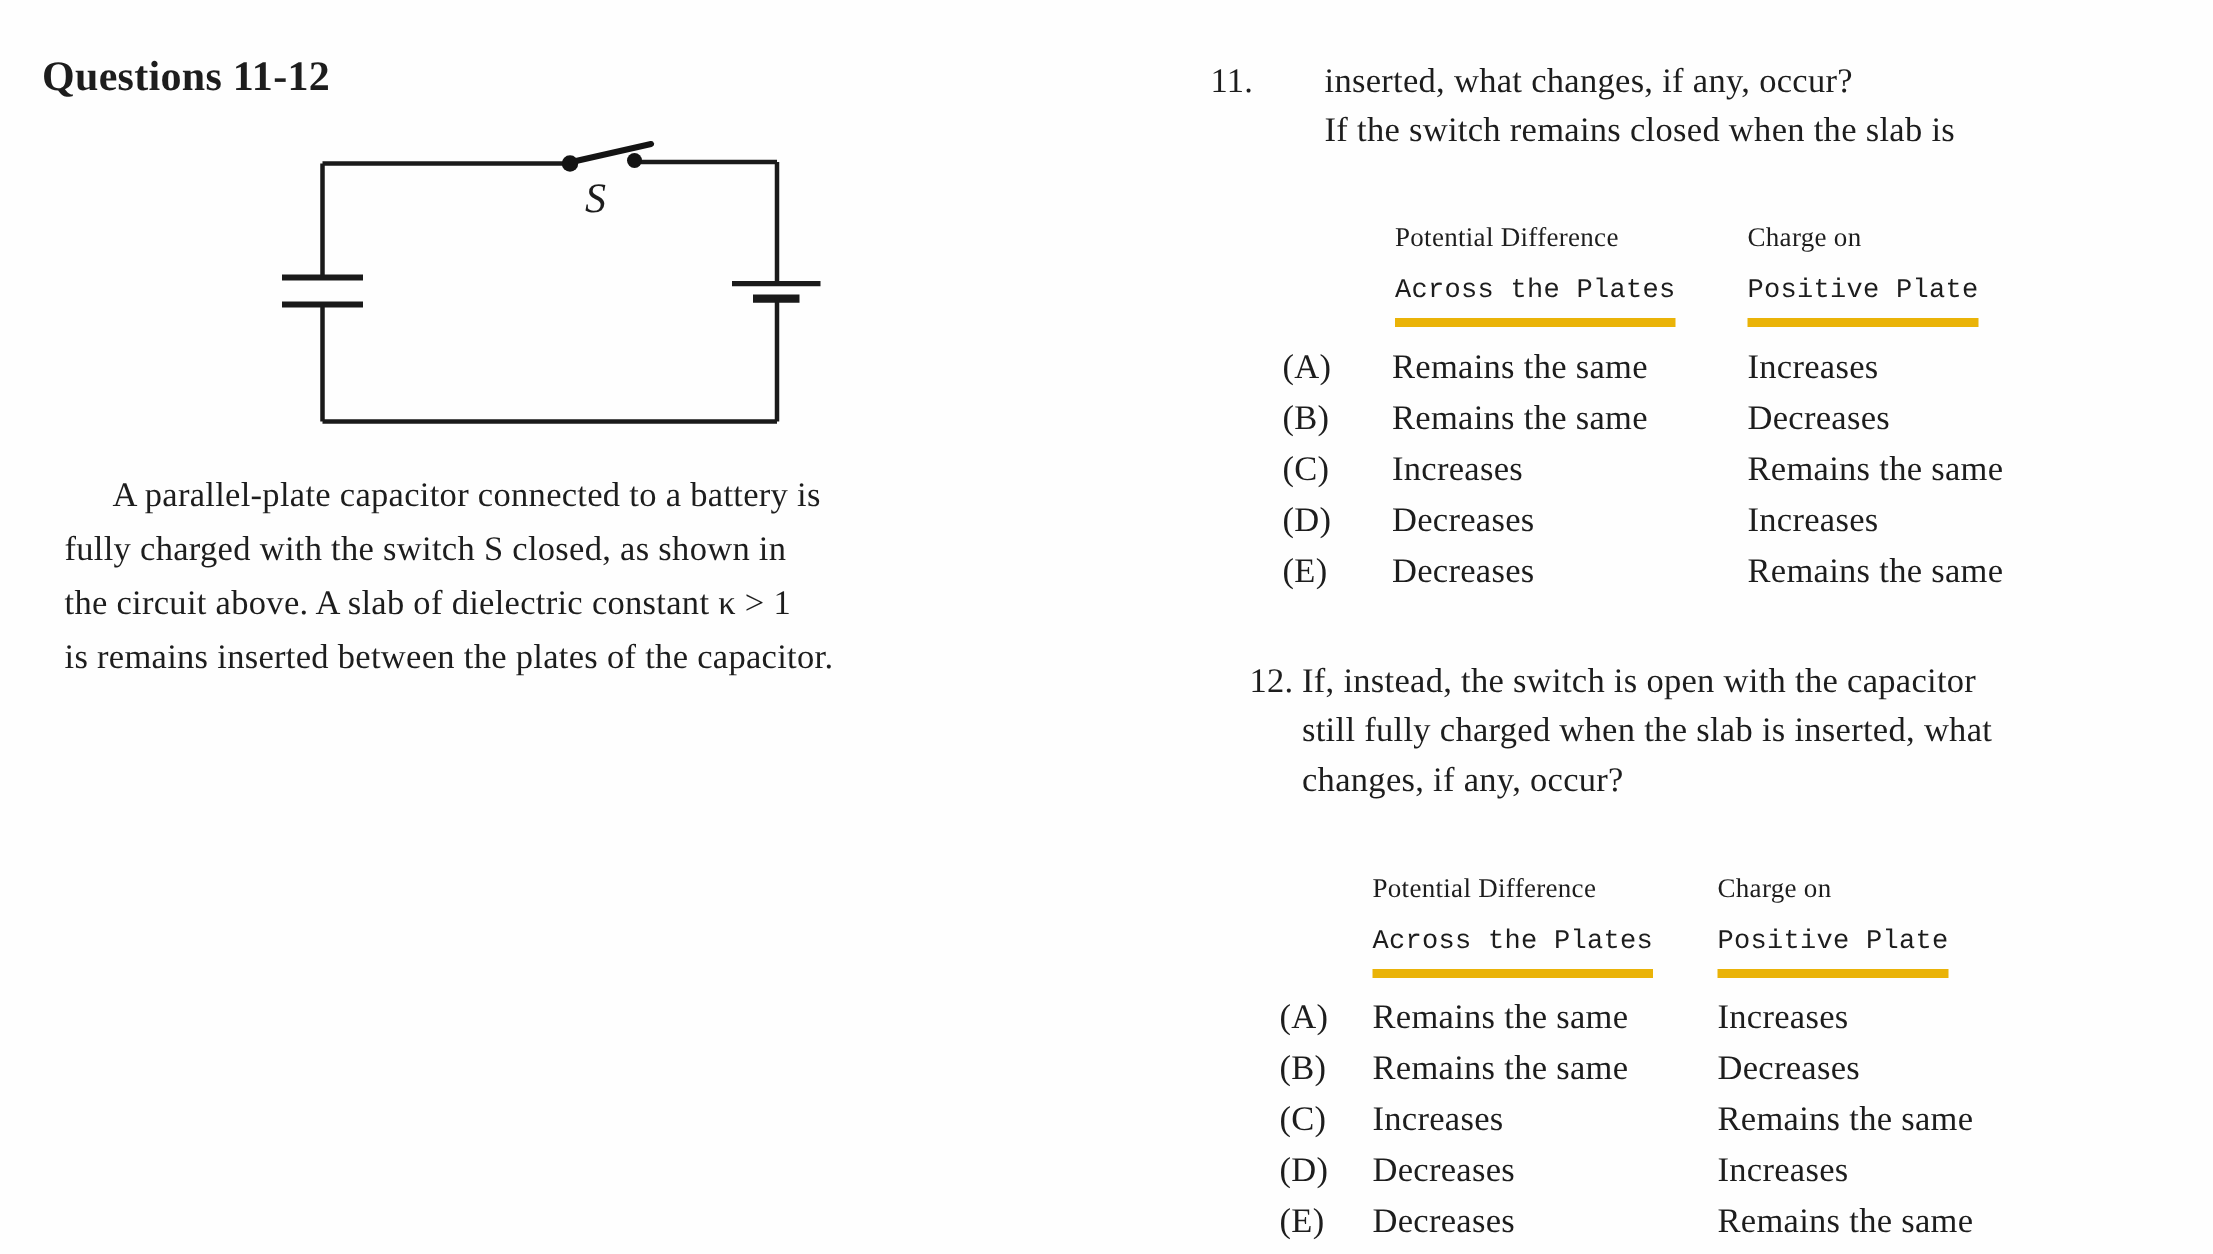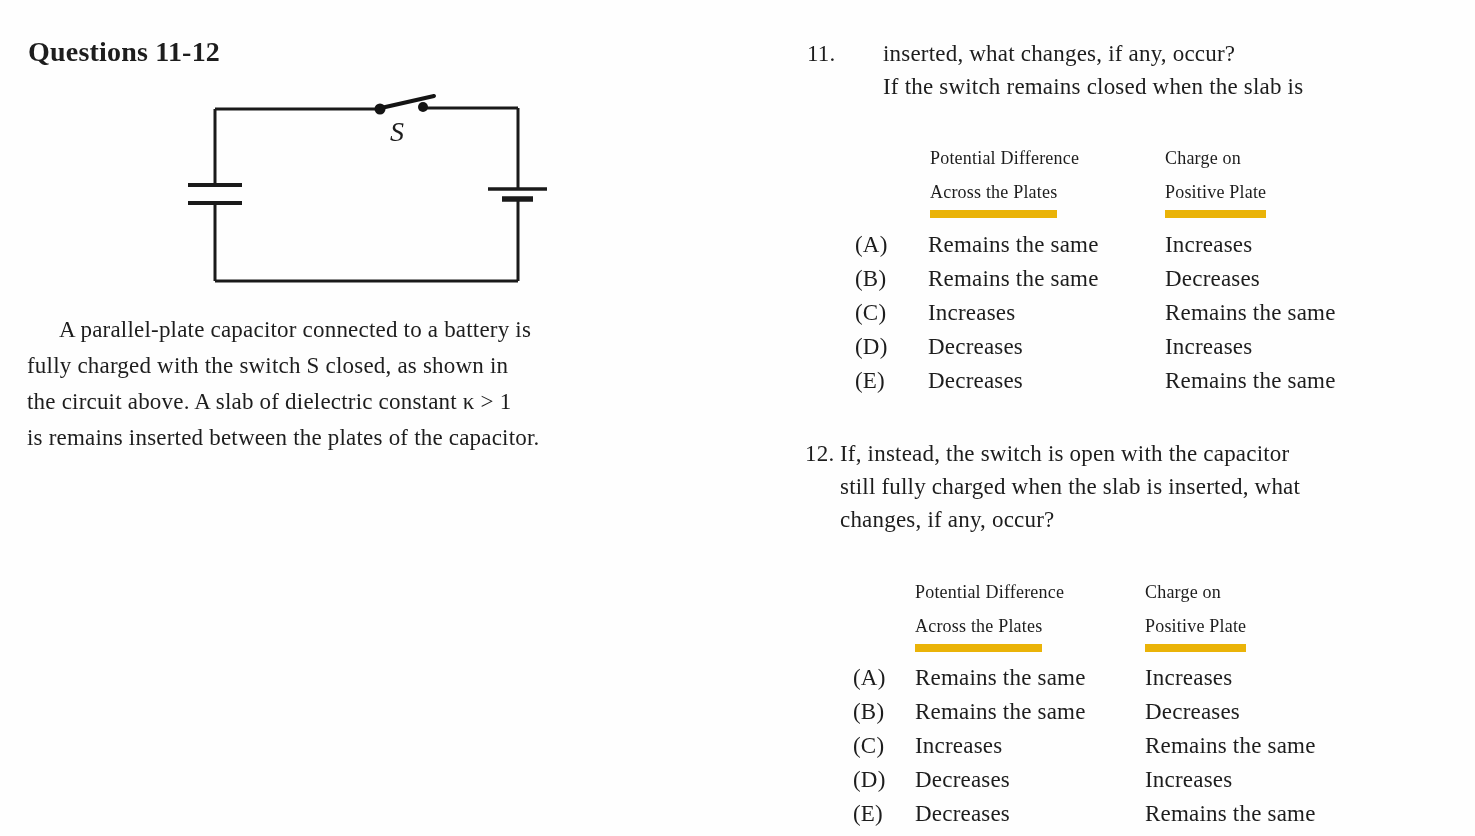--- a/index.html
+++ b/index.html
@@ -16,44 +16,45 @@
     position:absolute;left:28px;top:36px;
     font-size:28px;font-weight:bold;letter-spacing:.2px;
   }
   .circuit{
     position:absolute;left:150px;top:85px;
   }
   .passage{
     position:absolute;left:27px;top:312px;width:690px;
     font-size:23px;line-height:36px;letter-spacing:.2px;
   }
-  .passage .line{white-space:nowrap;}
+  .passage .line{white-space:nowrap;margin-left:16px;}
   .passage .line.indent{padding-left:32px;}
   
   .prompt{
     position:absolute;display:flex;
     font-size:23px;line-height:33px;letter-spacing:.2px;
   }
   .prompt .qnum{flex:0 0 auto;}
   .prompt .plines{white-space:nowrap;}
   #q11-prompt{left:807px;top:37px;gap:28px;}
   #q11-prompt .qnum{width:48px;}
-  #q12-prompt{left:805px;top:437px;}
+  #q12-prompt{left:833px;top:437px;}
   #q12-prompt .qnum{width:35px;}
   .headers{
     position:absolute;display:grid;
     font-size:18px;line-height:34px;letter-spacing:.2px;
   }
   #q11-headers{left:930px;top:141px;grid-template-columns:235px 1fr;}
   #q12-headers{left:915px;top:575px;grid-template-columns:230px 1fr;}
   .hcell{white-space:nowrap;}
   .hcell .ul{
     display:inline-block;
-    border-bottom:8px solid #eab308;
+    border-bottom:6px solid #eab308;
     padding-bottom:1px;
+    font-family:Liberation Mono, monospace;
   }
   .options{
     position:absolute;
     font-size:23px;letter-spacing:.2px;
   }
   #q11-options{left:855px;top:228px;}
   #q12-options{left:853px;top:661px;}
   .opt-row{display:grid;height:34px;line-height:34px;}
   #q11-options .opt-row{grid-template-columns:73px 237px 1fr;}
   #q12-options .opt-row{grid-template-columns:62px 230px 1fr;}

